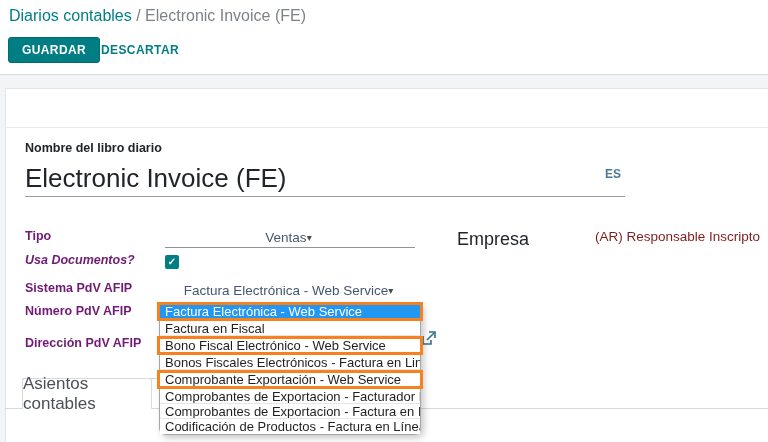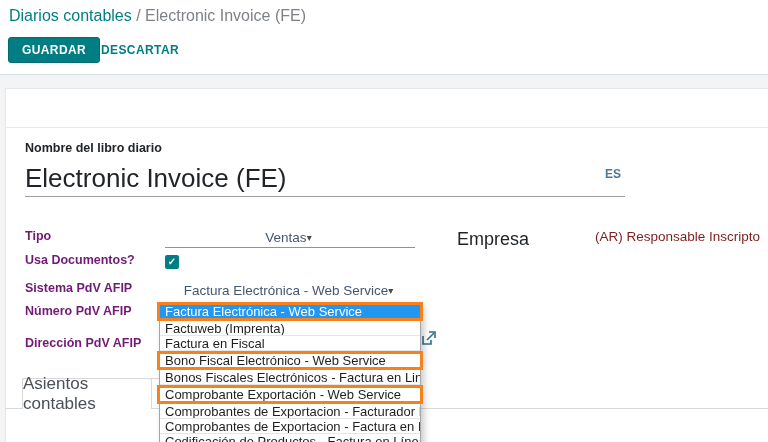--- a/index.html
+++ b/index.html
@@ -105,21 +105,21 @@
 <div class="name-label">Nombre del libro diario</div>
 <input class="journal-name" value="Electronic Invoice (FE)" style="">
 <div class="translate-badge">ES</div>
 
 <div class="f-label" style="top:229px;">Tipo</div>
 <div class="select-field" style="top:228px;">
   <span>Ventas</span>
   <span class="caret">▾</span>
 </div>
 
-<div class="f-label" style="top:253px;">Usa Documentos?</div>
+<div class="f-label" style="top:253px;font-style:italic;">Usa Documentos?</div>
 <div class="checkbox">
   <span>✓</span>
 </div>
 
 <div class="f-label" style="top:281px;">Sistema PdV AFIP</div>
 <div class="select-field no-line" style="top:280px;">
   <span>Factura Electrónica - Web Service</span>
   <span class="caret">▾</span>
 </div>
 
@@ -138,21 +138,20 @@
 <div class="company-value">(AR) Responsable Inscripto</div>
 
 <div class="tabbar-line"></div>
 <div class="tabtop-ext"></div>
 <div class="tab-active">
   <span>Asientos contables</span>
 </div>
 
 <div class="dropdown">
   <div class="dd-item boxed selected first">Factura Electrónica - Web Service</div>
-  <div class="dd-item">Factuweb (Imprenta)</div>
   <div class="dd-item">Factura en Fiscal</div>
   <div class="dd-item boxed">Bono Fiscal Electrónico - Web Service</div>
   <div class="dd-item">Bonos Fiscales Electrónicos - Factura en Linea</div>
   <div class="dd-item boxed">Comprobante Exportación - Web Service</div>
   <div class="dd-item">Comprobantes de Exportacion - Facturador Plus</div>
   <div class="dd-item">Comprobantes de Exportacion - Factura en Linea</div>
   <div class="dd-item">Codificación de Productos - Factura en Línea</div>
 </div>
 
 </body></html>

